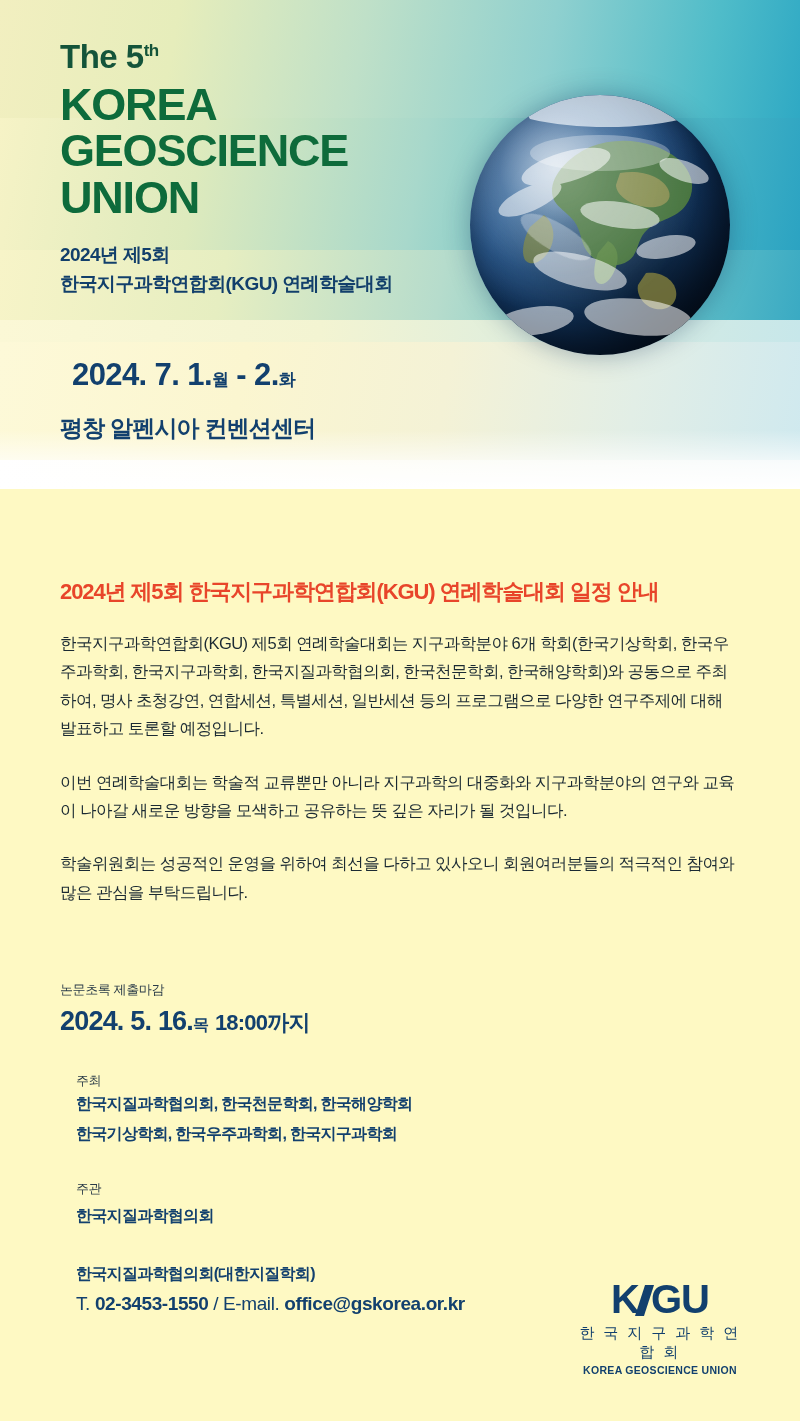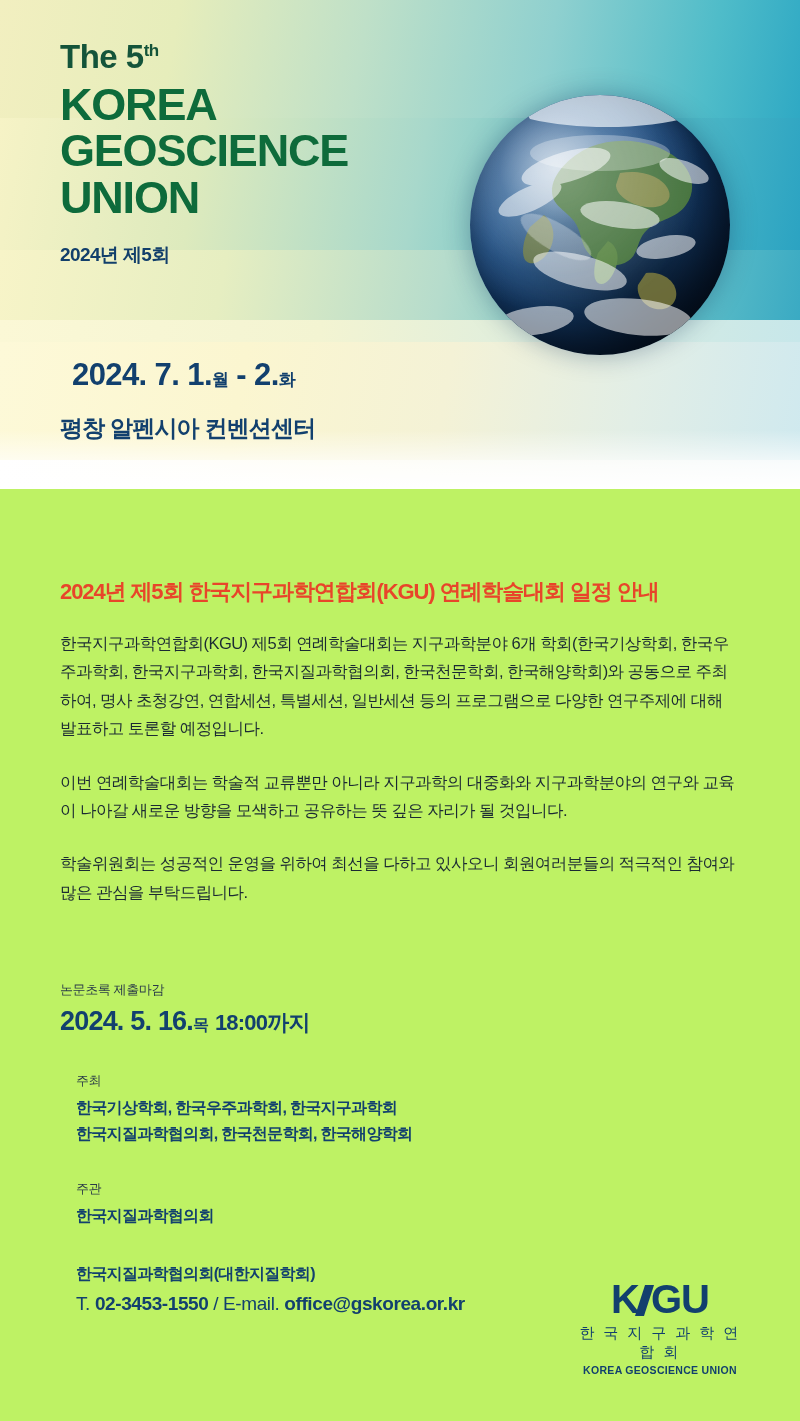--- a/index.html
+++ b/index.html
@@ -9,21 +9,21 @@
   }
   body {
     font-family: "Liberation Sans", "DejaVu Sans", sans-serif;
     -webkit-font-smoothing: antialiased;
   }
   .poster {
     position: relative;
     width: 800px;
     height: 1421px;
     overflow: hidden;
-    background: #bef264;
+    background: #fef9c3;
   }
 
   
   .banner {
     position: relative;
     width: 800px;
     height: 489px;
     overflow: hidden;
   }
   .band-a {
@@ -315,20 +315,21 @@
 
     <div class="head">
       <div class="the5th"><span>The 5</span><sup>th</sup></div>
       <div class="kgu-title">
         <div>KOREA</div>
         <div>GEOSCIENCE</div>
         <div>UNION</div>
       </div>
       <div class="kgu-sub">
         <div>2024년 제5회</div>
+        <div>한국지구과학연합회(KGU) 연례학술대회</div>
       </div>
     </div>
 
     <div class="date-line">
       <span>2024. 7. 1.</span><span class="sm">월</span>
       <span>- 2.</span><span class="sm">화</span>
     </div>
     <div class="venue">평창 알펜시아 컨벤션센터</div>
 
     <div class="banner-fade"></div>
@@ -343,22 +344,22 @@
     <p class="para">학술위원회는 성공적인 운영을 위하여 최선을 다하고 있사오니 회원여러분들의 적극적인 참여와 많은 관심을 부탁드립니다.</p>
 
     <div class="deadline-label">논문초록 제출마감</div>
     <div class="deadline-value">
       <span>2024. 5. 16.</span><span class="sm">목</span>
       <span class="tail">18:00까지</span>
     </div>
 
     <div class="blk">
       <div class="blk-label">주최</div>
+      <div class="blk-line" style="margin-top:2px">한국지질과학협의회, 한국천문학회, 한국해양학회</div>
       <div class="blk-line">한국기상학회, 한국우주과학회, 한국지구과학회</div>
-      <div class="blk-line" style="margin-top:2px">한국지질과학협의회, 한국천문학회, 한국해양학회</div>
     </div>
 
     <div class="blk">
       <div class="blk-label">주관</div>
       <div class="blk-line">한국지질과학협의회</div>
     </div>
 
     <div class="blk">
       <div class="blk-line">한국지질과학협의회(대한지질학회)</div>
       <div class="contact-line">

